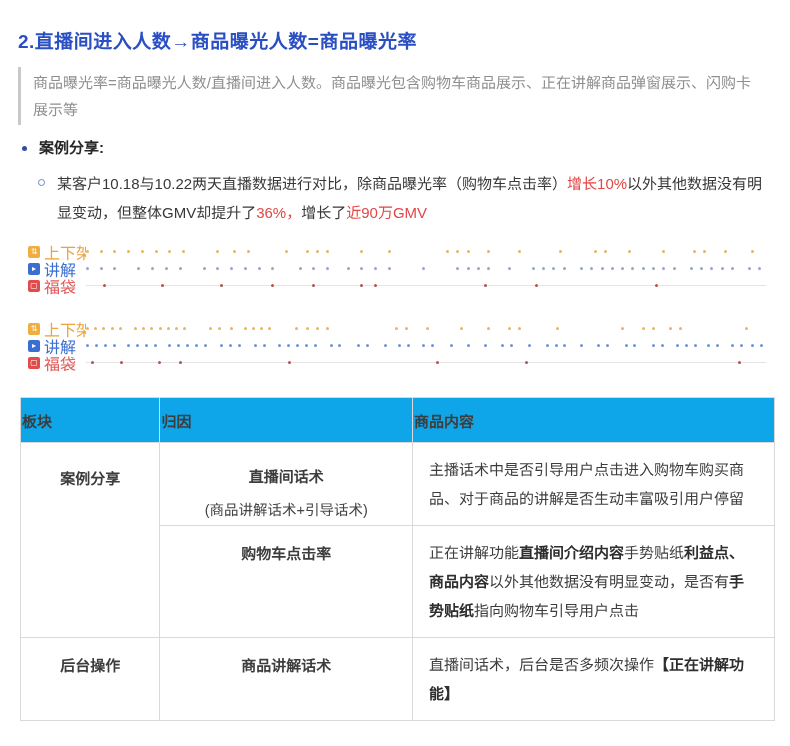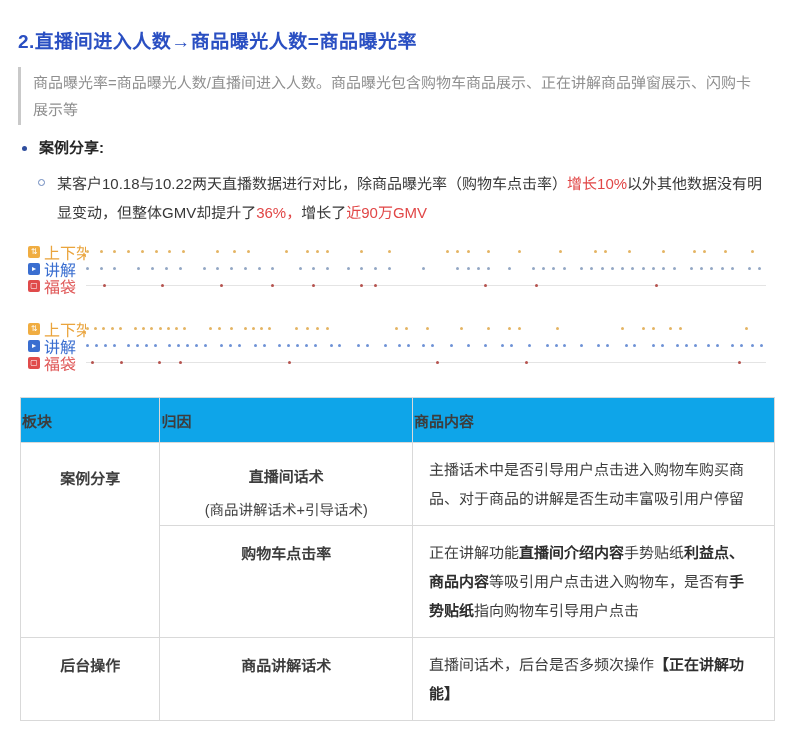--- a/index.html
+++ b/index.html
@@ -318,21 +318,21 @@
         <td class="c2">
           <div class="cause-main">直播间话术</div>
           <div class="cause-sub">(商品讲解话术+引导话术)</div>
         </td>
         <td class="c3">主播话术中是否引导用户点击进入购物车购买商品、对于商品的讲解是否生动丰富吸引用户停留</td>
       </tr>
       <tr class="r2">
         <td class="c2">
           <div class="cause-main">购物车点击率</div>
         </td>
-        <td class="c3"><span>正在讲解功能</span><span class="bold">直播间介绍内容</span><span>手势贴纸</span><span class="bold">利益点、商品内容</span><span>等吸引用户点击进入购物车，是否有</span><span class="bold">手势贴纸</span><span>指向购物车引导用户点击</span></td>
+        <td class="c3"><span>正在讲解功能</span><span class="bold">直播间介绍内容</span><span>手势贴纸</span><span class="bold">利益点、商品内容</span><span>以外其他数据没有明显变动，是否有</span><span class="bold">手势贴纸</span><span>指向购物车引导用户点击</span></td>
       </tr>
       <tr class="r3">
         <td class="c1">后台操作</td>
         <td class="c2">
           <div class="cause-main">商品讲解话术</div>
         </td>
         <td class="c3"><span>直播间话术，后台是否多频次操作</span><span class="bold">【正在讲解功能】</span></td>
       </tr>
     </tbody>
   </table>

